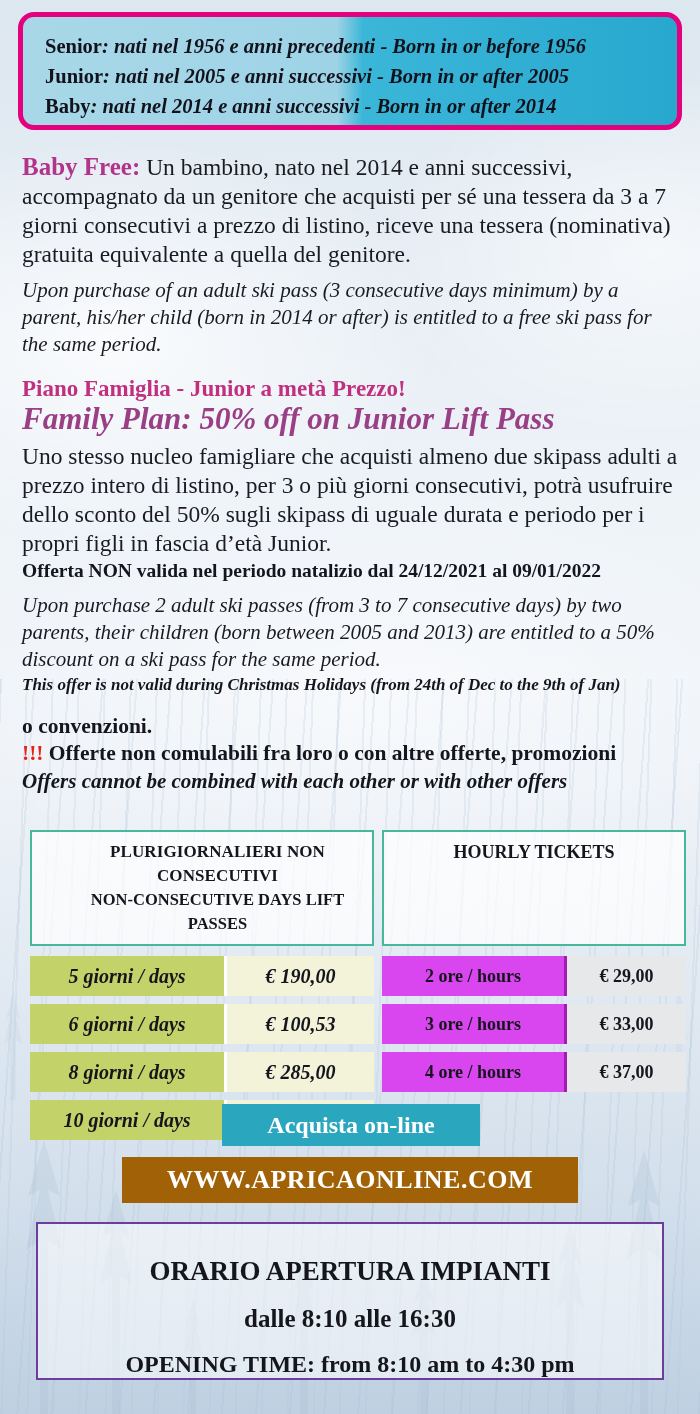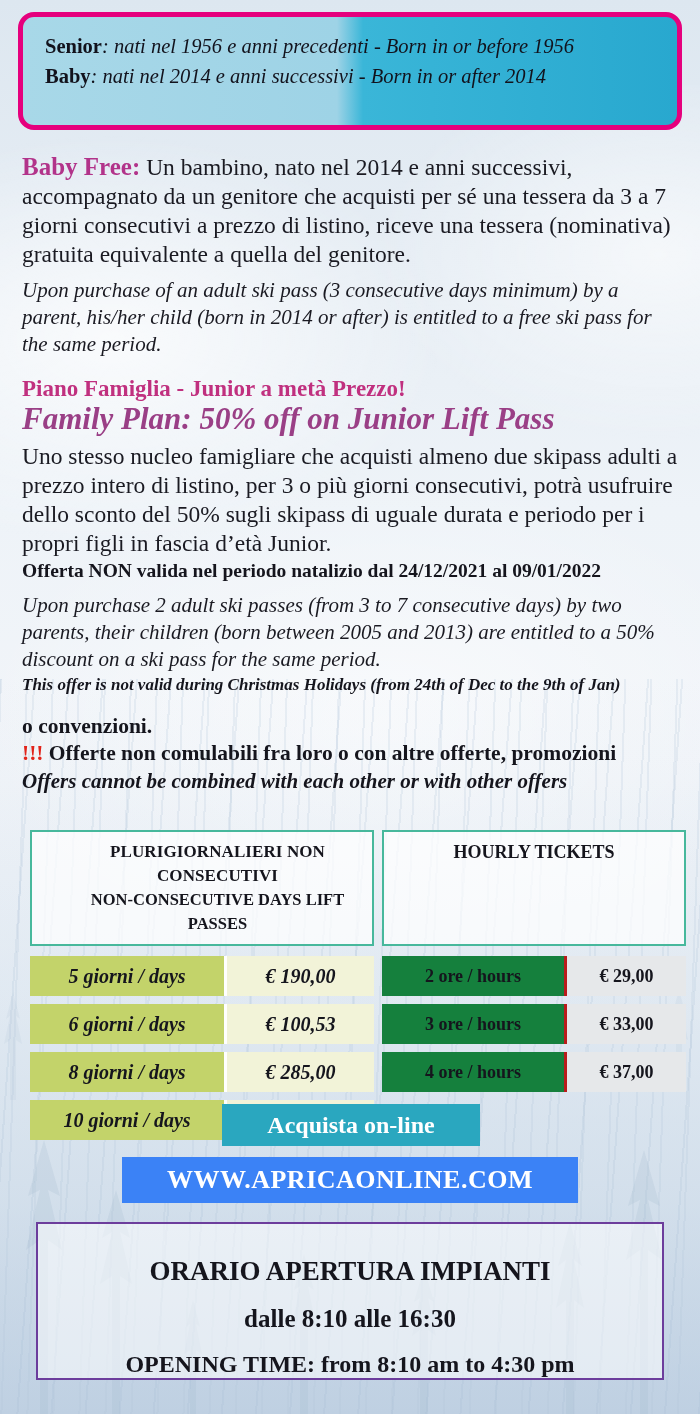--- a/index.html
+++ b/index.html
@@ -84,21 +84,21 @@
     line-height: 30px;
     color: #12121c;
     white-space: nowrap;
   }
   .age-line b {
     font-weight: bold;
     font-style: normal;
   }
   .age-line i {
     font-style: italic;
-    font-weight: normal;
+    font-weight: bold;
   }
 
   
   .content {
     position: absolute;
     left: 22px;
     top: 152px;
     width: 660px;
   }
   .h-babyfree {
@@ -224,28 +224,28 @@
     font-size: 20px;
   }
   .cell-val-cream {
     width: 150px;
     background: #f2f3d8;
     font-size: 20px;
     border-left: 3px solid #ffffff;
   }
   .cell-lbl-teal {
     width: 182px;
-    background: #15803d;
+    background: #d946ef;
     font-size: 18px;
   }
   .cell-val-grey {
     width: 122px;
     background: #e6e8ea;
     font-size: 18px;
-    border-left: 3px solid #b91c1c;
+    border-left: 3px solid #a21caf;
   }
 
   
   .buy-btn {
     position: absolute;
     left: 222px;
     top: 1104px;
     width: 258px;
     height: 42px;
     background: #2aa7bf;
@@ -257,21 +257,21 @@
     color: #ffffff;
     font-size: 24px;
     font-weight: bold;
   }
   .site-btn {
     position: absolute;
     left: 122px;
     top: 1157px;
     width: 456px;
     height: 46px;
-    background: #3b82f6;
+    background: #a16207;
     display: flex;
     align-items: center;
     justify-content: center;
   }
   .site-btn span {
     color: #ffffff;
     font-size: 26px;
     font-weight: bold;
     letter-spacing: .5px;
   }
@@ -326,20 +326,21 @@
     <path d="M10 1100 L10 1040 L4 1044 L10 1016 L6 1019 L13 992 L20 1019 L16 1016 L22 1044 L16 1040 L16 1100 Z"></path>
     <path d="M676 1090 L676 1036 L670 1040 L676 1012 L672 1015 L679 990 L686 1015 L682 1012 L688 1040 L682 1036 L682 1090 Z"></path>
   </g>
 </svg>
 
 <div class="page">
 
   <div class="age-box">
     <div class="age-inner">
       <div class="age-line"><b>Senior</b><i>: nati nel 1956 e anni precedenti - Born in or before 1956</i></div>
+      <div class="age-line"><b>Junior</b><i>: nati nel 2005 e anni successivi - Born in or after 2005</i></div>
       <div class="age-line"><b>Baby</b><i>: nati nel 2014 e anni successivi - Born in or after 2014</i></div>
     </div>
   </div>
 
   <div class="content">
 
     <p class="para"><span class="h-babyfree">Baby Free:</span><span> Un bambino, nato nel 2014 e anni successivi, accompagnato da un genitore che acquisti per sé una tessera da 3 a 7 giorni consecutivi a prezzo di listino, riceve una tessera (nominativa) gratuita equivalente a quella del genitore.</span></p>
     <div class="gap-sm"></div>
     <p class="para it">Upon purchase of an adult ski pass (3 consecutive days minimum) by a parent, his/her child (born in 2014 or after) is entitled to a free ski pass for the same period.</p>
 

